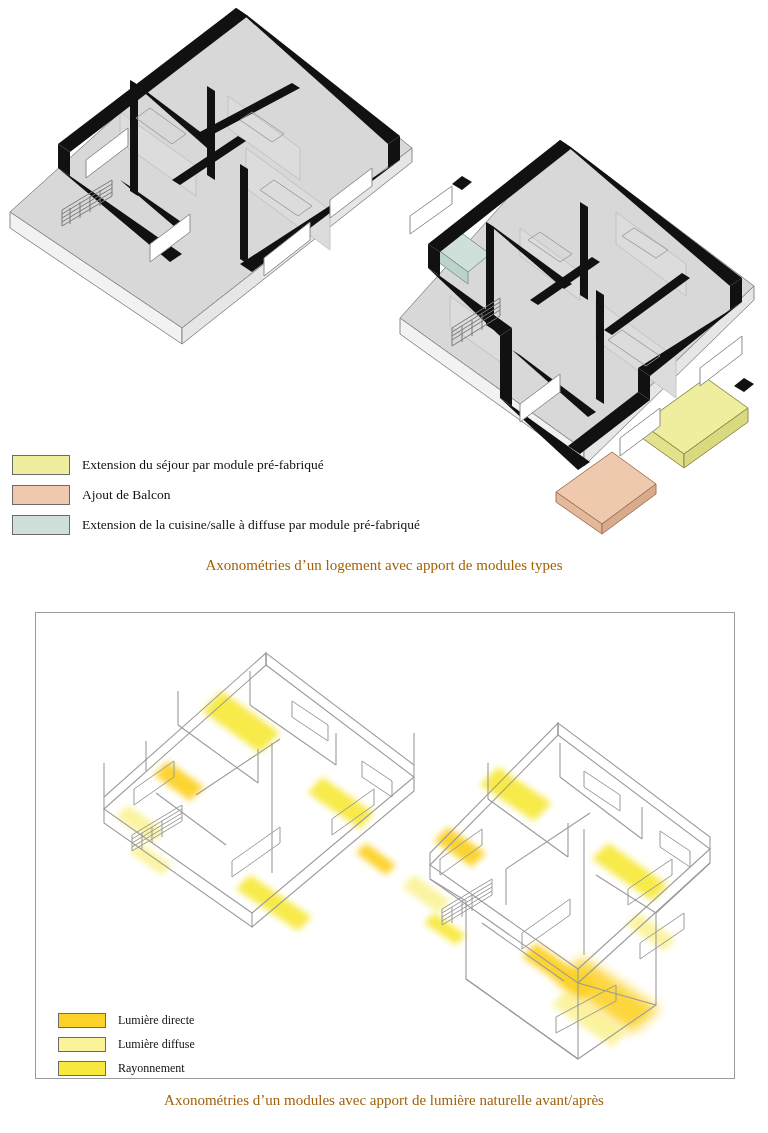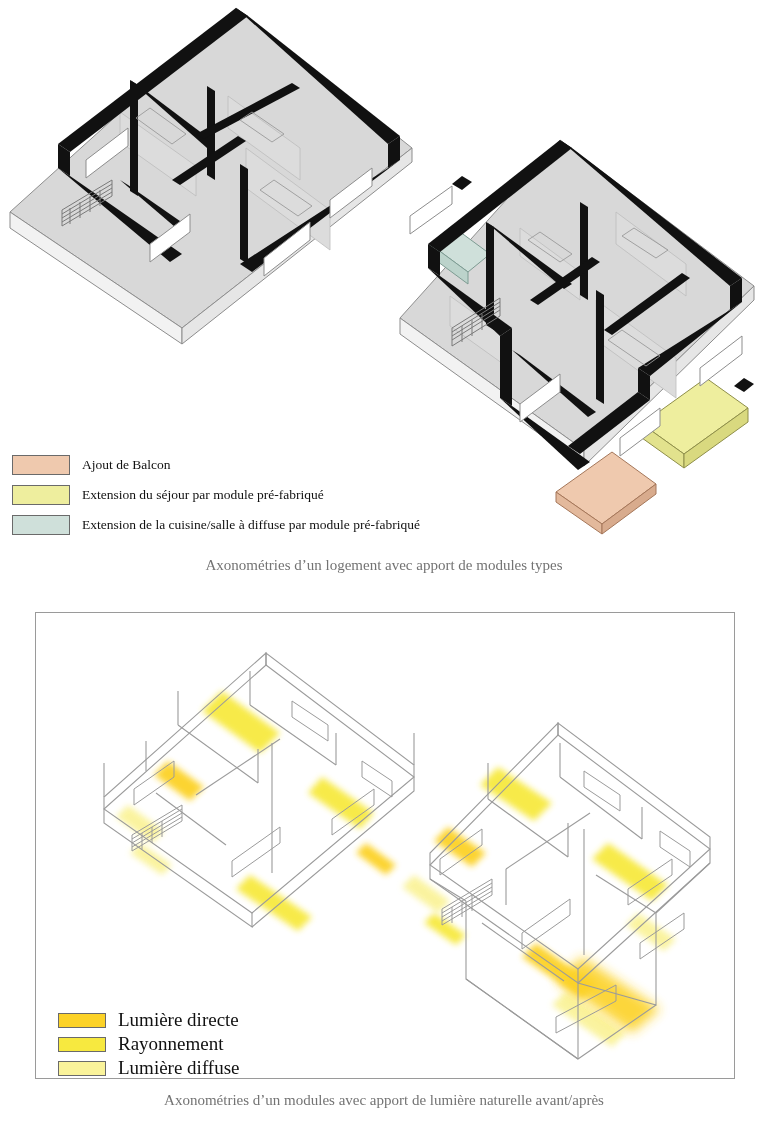--- a/index.html
+++ b/index.html
@@ -55,21 +55,21 @@
     font-family: "Liberation Serif", serif;
     color: #111;
     white-space: nowrap;
   }
   .fig-caption {
     position: absolute;
     width: 768px;
     text-align: center;
     font-size: 15px;
     font-family: "Liberation Serif", serif;
-    color: #737373;
+    color: #a16207;
   }
   #fig1-caption { top: 557px; }
 
   
   #figure-2 {
     position: absolute;
     left: 0;
     top: 592px;
     width: 768px;
     height: 541px;
@@ -103,21 +103,21 @@
   }
   .legend-swatch-2 {
     width: 48px;
     height: 15px;
     border: 1px solid #6a6a6a;
     box-sizing: border-box;
     flex: 0 0 auto;
   }
   .legend-label-2 {
     margin-left: 12px;
-    font-size: 19px;
+    font-size: 12px;
     font-family: "Liberation Serif", serif;
     color: #111;
     white-space: nowrap;
   }
   #fig2-caption { top: 500px; }
 </style>
 </head>
 <body>
 
 <div id="figure-1">
@@ -262,26 +262,26 @@
       <g stroke="#9a9a9a" stroke-width="0.9" fill="none">
         <path d="M540,232 L572,254 L560,262 L528,240 Z"></path>
         <path d="M634,228 L668,250 L656,258 L622,236 Z"></path>
         <path d="M622,330 L660,356 L646,366 L608,340 Z"></path>
       </g>
     </g>
   </svg>
 
   <div id="fig1-legend">
     <div class="legend-row">
+      <span class="legend-swatch" style="background:#eeee9e"></span>
+      <span class="legend-label">Extension du séjour par module pré-fabriqué</span>
+    </div>
+    <div class="legend-row">
       <span class="legend-swatch" style="background:#efc9ae"></span>
       <span class="legend-label">Ajout de Balcon</span>
-    </div>
-    <div class="legend-row">
-      <span class="legend-swatch" style="background:#eeee9e"></span>
-      <span class="legend-label">Extension du séjour par module pré-fabriqué</span>
     </div>
     <div class="legend-row">
       <span class="legend-swatch" style="background:#cfe0da"></span>
       <span class="legend-label">Extension de la cuisine/salle à diffuse par module pré-fabriqué</span>
     </div>
   </div>
 
   <div id="fig1-caption" class="fig-caption">Axonométries d’un logement avec apport de modules types</div>
 </div>
 
@@ -410,24 +410,24 @@
         </g>
       </g>
     </svg>
 
     <div id="fig2-legend">
       <div class="legend-row-2">
         <span class="legend-swatch-2" style="background:#fcd227"></span>
         <span class="legend-label-2">Lumière directe</span>
       </div>
       <div class="legend-row-2">
+        <span class="legend-swatch-2" style="background:#faf39a"></span>
+        <span class="legend-label-2">Lumière diffuse</span>
+      </div>
+      <div class="legend-row-2">
         <span class="legend-swatch-2" style="background:#f7e93f"></span>
         <span class="legend-label-2">Rayonnement</span>
       </div>
-      <div class="legend-row-2">
-        <span class="legend-swatch-2" style="background:#faf39a"></span>
-        <span class="legend-label-2">Lumière diffuse</span>
-      </div>
     </div>
   </div>
 
   <div id="fig2-caption" class="fig-caption">Axonométries d’un modules avec apport de lumière naturelle avant/après</div>
 </div>
 
 </body></html>

